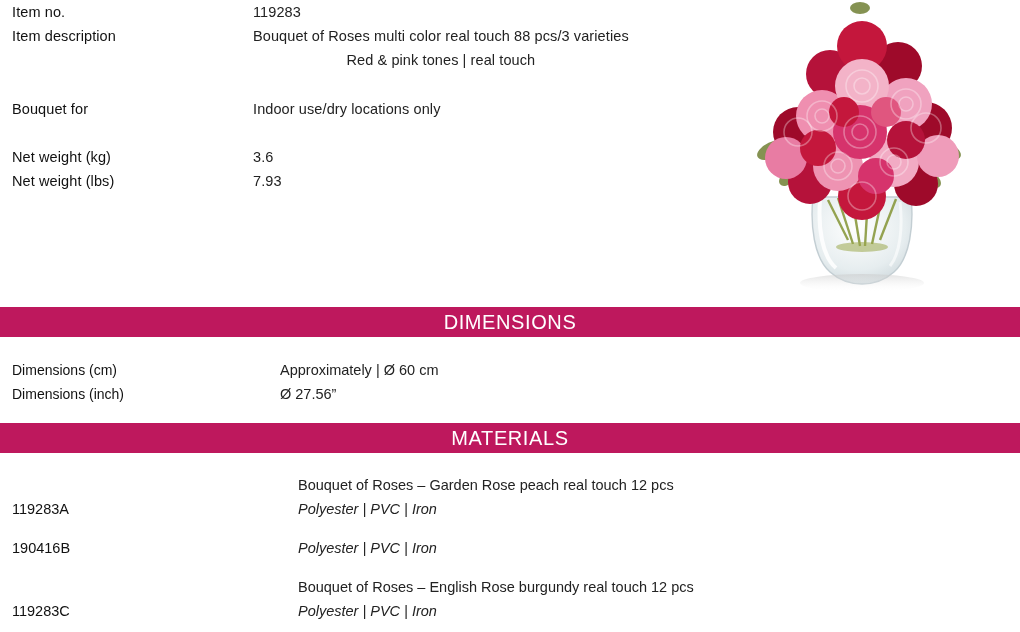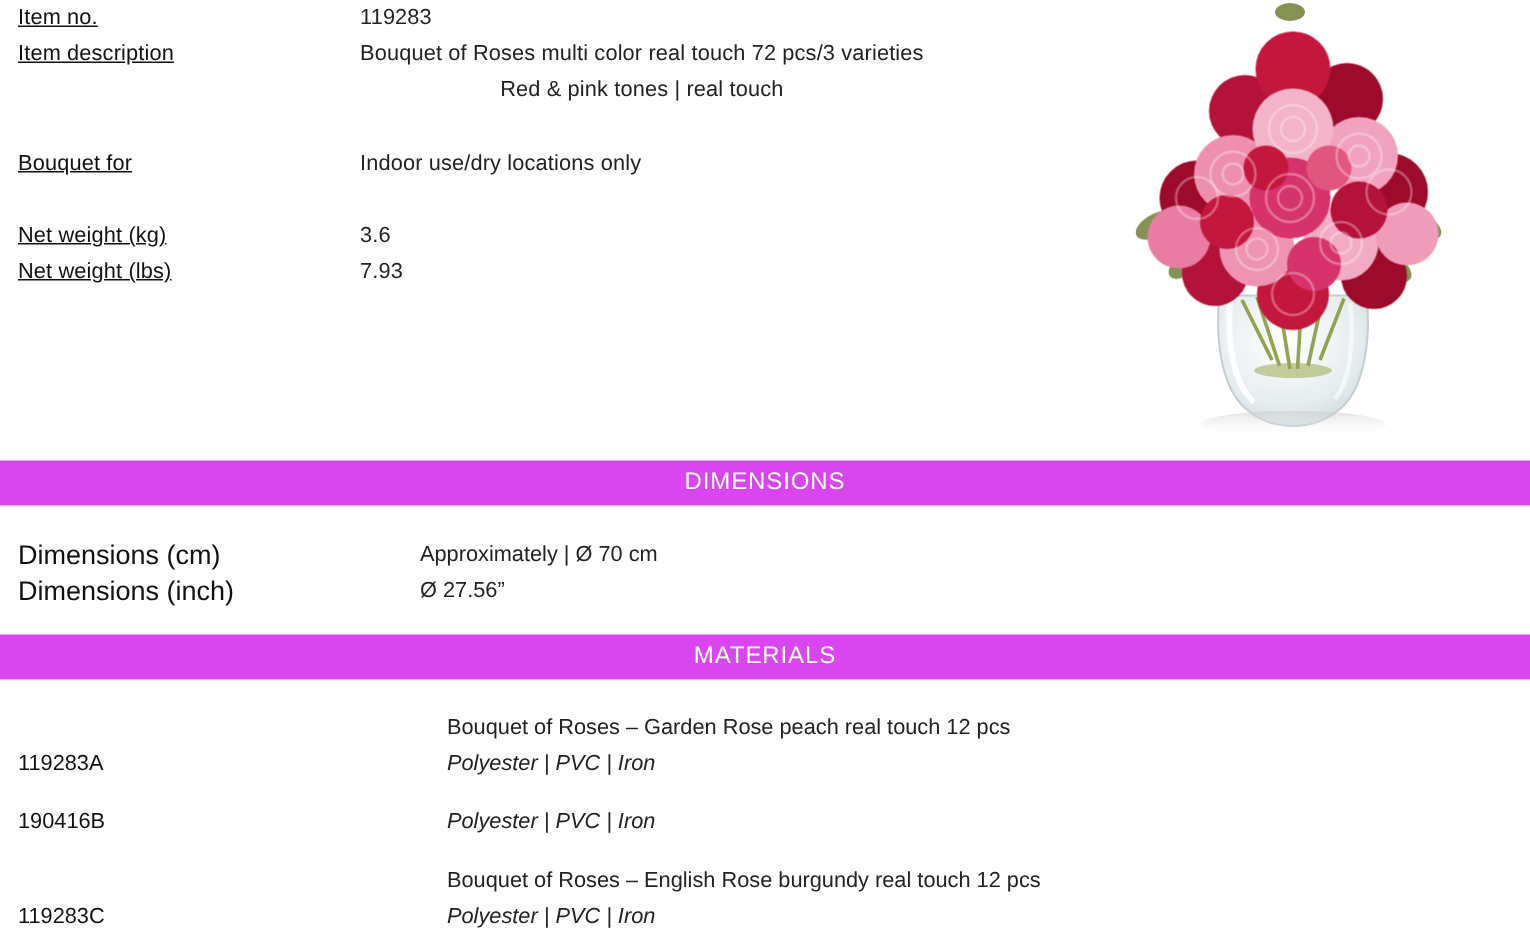--- a/index.html
+++ b/index.html
@@ -38,27 +38,27 @@
   }
 
   .spec-label {
     width: 240px;
     min-width: 240px;
     padding-left: 12px;
     box-sizing: border-box;
     font-size: 14.5px;
     color: #111111;
     letter-spacing: 0.1px;
-    text-decoration: underline;
   }
 
   .spec-value {
     font-size: 14.5px;
     color: #222222;
     letter-spacing: 0.1px;
+    margin-left: 13px;
   }
 
   .spec-value .sub {
     display: block;
     text-align: center;
   }
 
   .gap-lg { height: 25px; }
   .gap-md { height: 24px; }
 
@@ -74,26 +74,26 @@
   .product-image svg {
     display: block;
   }
 
   
   .section-bar {
     position: absolute;
     left: 0;
     width: 1020px;
     height: 30px;
-    background: #d946ef;
+    background: #be185d;
     color: #ffffff;
     display: flex;
     align-items: center;
     justify-content: center;
-    font-size: 16px;
+    font-size: 20px;
     letter-spacing: 0.6px;
   }
 
   #bar-dimensions { top: 307px; }
   #bar-materials  { top: 423px; }
 
   
   .dims-block {
     position: absolute;
     left: 0;
@@ -104,21 +104,21 @@
   .dims-row {
     display: flex;
     line-height: 24px;
   }
 
   .dims-label {
     width: 280px;
     min-width: 280px;
     padding-left: 12px;
     box-sizing: border-box;
-    font-size: 18px;
+    font-size: 14px;
     color: #111111;
   }
 
   .dims-value {
     font-size: 14.5px;
     color: #222222;
   }
 
   
   .materials-block {
@@ -162,21 +162,21 @@
     <div class="spec-row">
       <div class="spec-label">Item no.</div>
       <div class="spec-value">
         <span>119283</span>
       </div>
     </div>
 
     <div class="spec-row">
       <div class="spec-label">Item description</div>
       <div class="spec-value">
-        <span>Bouquet of Roses multi color real touch 72 pcs/3 varieties</span>
+        <span>Bouquet of Roses multi color real touch 88 pcs/3 varieties</span>
         <span class="sub">Red &amp; pink tones | real touch</span>
       </div>
     </div>
 
     <div class="gap-lg"></div>
 
     <div class="spec-row">
       <div class="spec-label">Bouquet for</div>
       <div class="spec-value">Indoor use/dry locations only</div>
     </div>
@@ -282,21 +282,21 @@
     </svg>
   </div>
 
   <div class="section-bar" id="bar-dimensions">
     <span>DIMENSIONS</span>
   </div>
 
   <div class="dims-block">
     <div class="dims-row">
       <div class="dims-label">Dimensions (cm)</div>
-      <div class="dims-value">Approximately | Ø 70 cm</div>
+      <div class="dims-value">Approximately | Ø 60 cm</div>
     </div>
     <div class="dims-row">
       <div class="dims-label">Dimensions (inch)</div>
       <div class="dims-value">Ø 27.56”</div>
     </div>
   </div>
 
   <div class="section-bar" id="bar-materials">
     <span>MATERIALS</span>
   </div>

